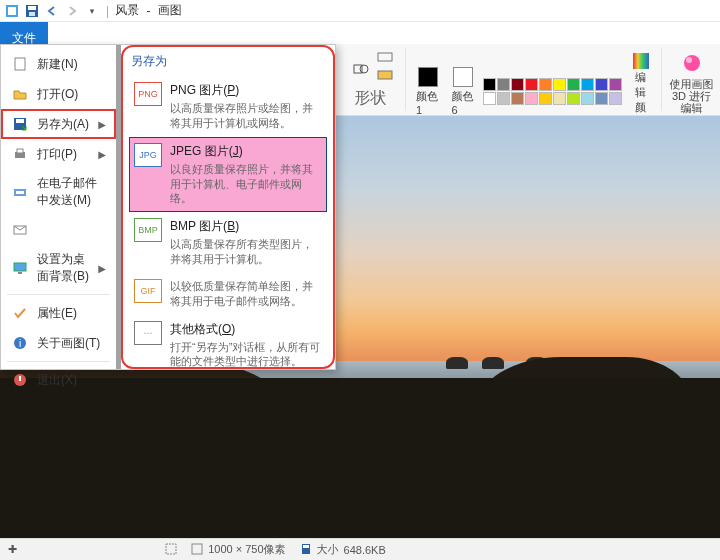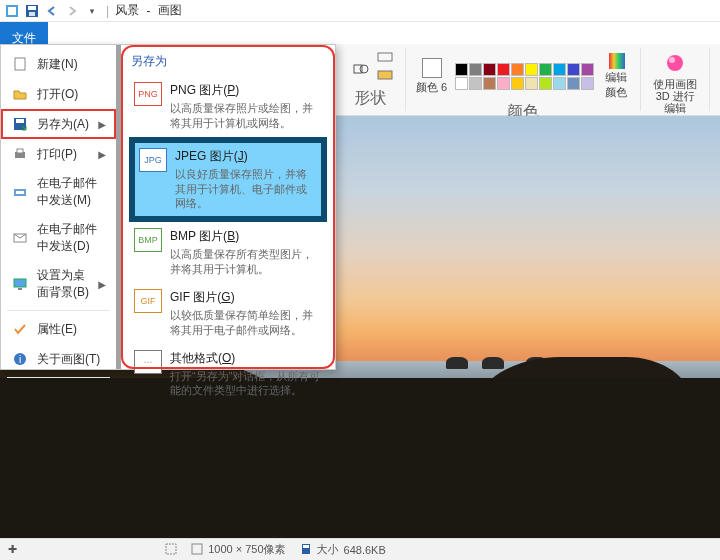--- a/index.html
+++ b/index.html
@@ -39,21 +39,21 @@
 .fm-item { display: flex; align-items: center; gap: 8px; padding: 6px 10px; color: #333; position: relative; }
 .fm-item .lbl { flex: 1; }
 .fm-item .arrow { color: #666; font-size: 10px; }
 .fm-item.highlight { outline: 2px solid #e53935; outline-offset: -2px; }
 .fm-divider { height: 1px; background: #e5e5e5; margin: 3px 6px; }
 .fm-icon { width: 18px; height: 18px; display:inline-flex; align-items:center; justify-content:center; }
 
 .fm-right { flex: 1; padding: 6px 8px 14px 8px; outline: 2px solid #e53935; outline-offset: -2px; border-radius: 12px; }
 .fm-right .pane-title { color: #2a5db0; font-size: 12px; margin: 2px 0 6px 2px; }
 .save-opt { display: flex; gap: 8px; padding: 5px 4px; border: 1px solid transparent; }
-.save-opt.hover { background: #7dd3fc; border: 6px solid #0c4a6e; }
+.save-opt.hover { background: #f9a8d4; border: 1px solid #0c4a6e; }
 .save-opt .opt-icon { width: 28px; height: 24px; flex: 0 0 28px; background:#fff; border:1px solid #c9c9c9; display:flex; align-items:center; justify-content:center; font-size:9px; }
 .save-opt .opt-text { flex: 1; }
 .save-opt .opt-title { color: #222; font-size: 12px; margin-bottom: 2px; }
 .save-opt .opt-title .hk { text-decoration: underline; }
 .save-opt .opt-desc { color: #666; font-size: 11px; line-height: 1.35; }
 
 .statusbar { position: absolute; bottom: 0; left: 0; right: 0; height: 22px; background: #f2f2f2; border-top: 1px solid #ddd; display: flex; align-items: center; gap: 14px; padding: 0 8px; color: #555; font-size: 11px; }
 .statusbar .st-sect { display: flex; align-items: center; gap: 5px; }
 .statusbar .st-spacer { width: 120px; }
 
@@ -116,20 +116,24 @@
               <rect x="1" y="1" width="14" height="8" fill="#f2c14e" stroke="#777"></rect>
             </svg></span>
       </div>
     </div>
     <div class="group-label">形状</div>
   </div>
 
   <div class="ribbon-group">
     <div class="group-body">
       <div class="small-btn">
+        <div class="big-sw" style="background:#000000"></div>
+        <span>颜色 1</span>
+      </div>
+      <div class="small-btn">
         <div class="big-sw" style="background:#ffffff"></div>
         <span>颜色 6</span>
       </div>
       <div class="palette">
           <div class="sw" style="background: rgb(0, 0, 0);"></div>
           <div class="sw" style="background: rgb(127, 127, 127);"></div>
           <div class="sw" style="background: rgb(136, 0, 21);"></div>
           <div class="sw" style="background: rgb(237, 28, 36);"></div>
           <div class="sw" style="background: rgb(255, 127, 39);"></div>
           <div class="sw" style="background: rgb(255, 242, 0);"></div>
@@ -241,21 +245,20 @@
         </span>
         <span class="lbl">在电子邮件中发送(M)</span>
       </div>
       <div class="fm-item">
         <span class="fm-icon">
           <svg width="16" height="16">
             <rect x="2" y="4" width="12" height="8" fill="#fff" stroke="#888"></rect>
             <path d="M2 4l6 4 6-4" fill="none" stroke="#888"></path>
           </svg>
         </span>
-        <span class="lbl">在电子邮件中发送(D)</span>
       </div>
       <div class="fm-item">
         <span class="fm-icon">
           <svg width="16" height="16">
             <rect x="2" y="3" width="12" height="8" fill="#5aa3e8" stroke="#2a5"></rect>
             <rect x="6" y="12" width="4" height="2" fill="#888"></rect>
           </svg>
         </span>
         <span class="lbl">设置为桌面背景(B)</span>
         <span class="arrow">▶</span>
@@ -272,20 +275,29 @@
       <div class="fm-item">
         <span class="fm-icon">
           <svg width="16" height="16">
             <circle cx="8" cy="8" r="6" fill="#3b78c4"></circle>
             <text x="8" y="12" text-anchor="middle" fill="#fff" font-size="10">i</text>
           </svg>
         </span>
         <span class="lbl">关于画图(T)</span>
       </div>
       <div class="fm-divider"></div>
+      <div class="fm-item">
+        <span class="fm-icon">
+          <svg width="16" height="16">
+            <circle cx="8" cy="8" r="6" fill="#d9534f"></circle>
+            <rect x="7" y="4" width="2" height="5" fill="#fff"></rect>
+          </svg>
+        </span>
+        <span class="lbl">退出(X)</span>
+      </div>
     </div>
   <div class="fm-right">
     <div class="pane-title">另存为</div>
     <div id="saveas-options">
         <div class="save-opt">
           <div class="opt-icon" style="color:#e24a3b;border-color:#e24a3b">PNG</div>
           <div class="opt-text">
             <div class="opt-title">PNG 图片(<u class="hk">P</u>)</div>
             <div class="opt-desc">以高质量保存照片或绘图，并将其用于计算机或网络。</div>
           </div>
@@ -300,21 +312,20 @@
         <div class="save-opt">
           <div class="opt-icon" style="color:#5a9e4a;border-color:#5a9e4a">BMP</div>
           <div class="opt-text">
             <div class="opt-title">BMP 图片(<u class="hk">B</u>)</div>
             <div class="opt-desc">以高质量保存所有类型图片，并将其用于计算机。</div>
           </div>
         </div>
         <div class="save-opt">
           <div class="opt-icon" style="color:#d68a2c;border-color:#d68a2c">GIF</div>
           <div class="opt-text">
-            <div class="opt-title">GIF 图片(<u class="hk">G</u>)</div>
             <div class="opt-desc">以较低质量保存简单绘图，并将其用于电子邮件或网络。</div>
           </div>
         </div>
         <div class="save-opt">
           <div class="opt-icon" style="color:#7a7a7a;border-color:#7a7a7a">⋯</div>
           <div class="opt-text">
             <div class="opt-title">其他格式(<u class="hk">O</u>)</div>
             <div class="opt-desc">打开“另存为”对话框，从所有可能的文件类型中进行选择。</div>
           </div>
         </div>

